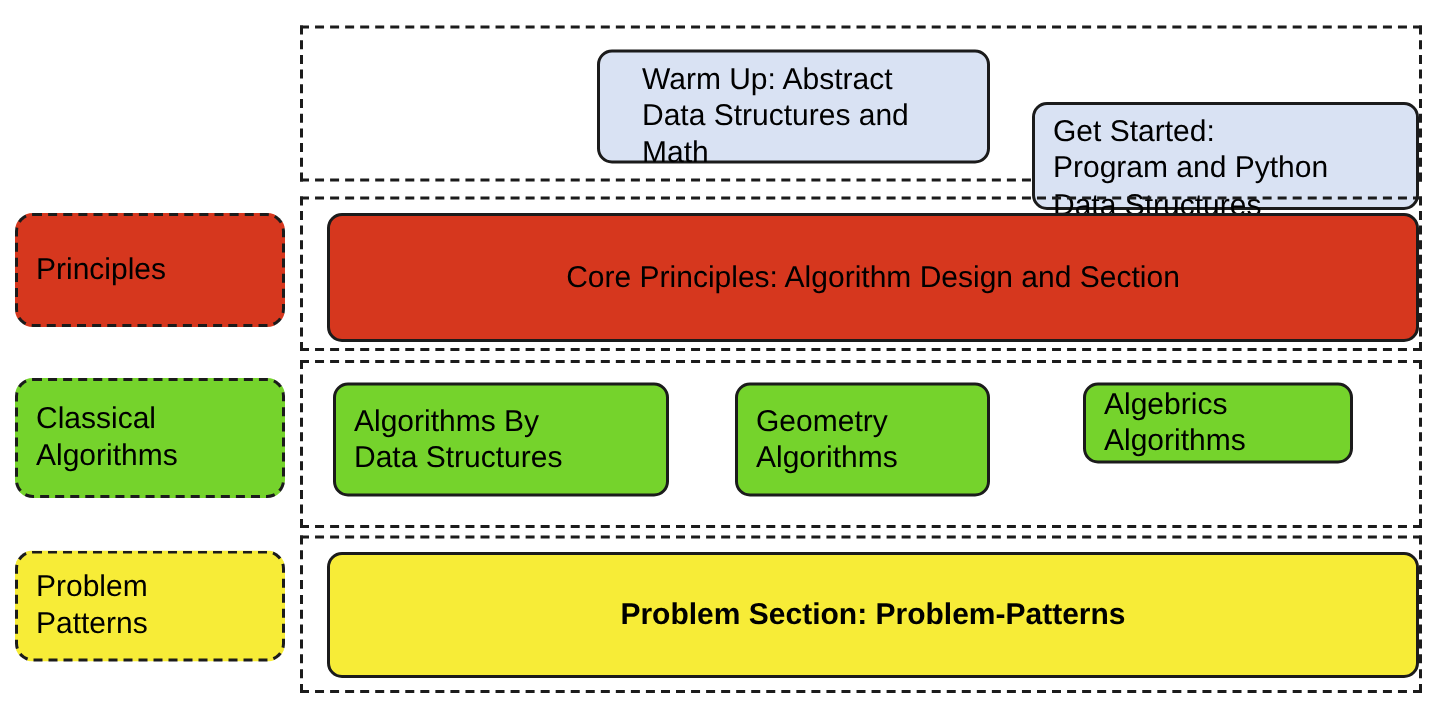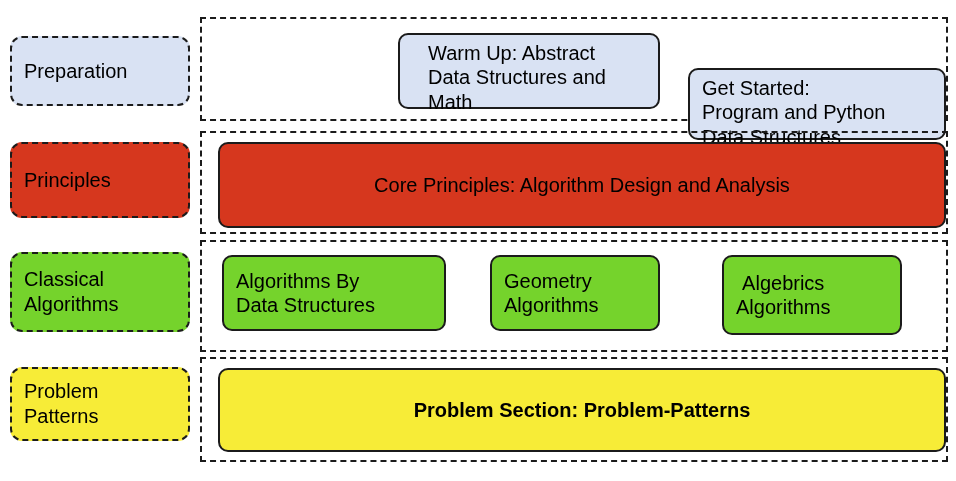--- a/index.html
+++ b/index.html
@@ -32,40 +32,39 @@
   .node.vcenter{ display:flex; align-items:center; text-align:left; }
   .node.center { display:flex; align-items:center; justify-content:center; text-align:center; }
   .breakword   { overflow-wrap:anywhere; word-break:normal; }
 </style>
 </head>
 <body>
 
 <div class="canvas">
 
   <div class="group" style="top:17px; height:104px;"></div>
-  <div class="label-box" style="top: 36px; height: 70px; background-color: rgb(217, 226, 243);">Preparation</div>
   <div class="node top" style="left: 398px; top: 33px; width: 262px; height: 76px; background-color: rgb(217, 226, 243); padding-left: 28px;">Warm Up: Abstract
 Data Structures and
 Math</div>
   <div class="node top" style="left: 688px; top: 36px; width: 258px; height: 72px; background-color: rgb(217, 226, 243); margin-top: 32px;">Get Started:
 Program and Python
 Data Structures</div>
 
   <div class="group" style="top:131px; height:103px;"></div>
   <div class="label-box" style="top: 142px; height: 76px; background-color: rgb(214, 55, 30);">Principles</div>
-  <div class="node center" style="left: 218px; top: 142px; width: 728px; height: 86px; background-color: rgb(214, 55, 30);">Core Principles: Algorithm Design and Analysis</div>
+  <div class="node center" style="left: 218px; top: 142px; width: 728px; height: 86px; background-color: rgb(214, 55, 30);">Core Principles: Algorithm Design and Section</div>
 
   <div class="group" style="top:240px; height:112px;"></div>
   <div class="label-box" style="top: 252px; height: 80px; background-color: rgb(117, 211, 44);">Classical
 Algorithms</div>
   <div class="node vcenter" style="left: 222px; top: 255px; width: 224px; height: 76px; background-color: rgb(117, 211, 44);">Algorithms By
 Data Structures</div>
   <div class="node vcenter" style="left: 490px; top: 255px; width: 170px; height: 76px; background-color: rgb(117, 211, 44);">Geometry
 Algorithms</div>
-  <div class="node vcenter" style="left: 722px; top: 255px; width: 180px; height: 80px; background-color: rgb(117, 211, 44); text-align: center;">Algebrics
+  <div class="node vcenter" style="left: 722px; top: 255px; width: 180px; height: 54px; background-color: rgb(117, 211, 44);">Algebrics
 Algorithms</div>
 
   <div class="group" style="top:357px; height:105px;"></div>
   <div class="label-box" style="top: 367px; height: 74px; background-color: rgb(247, 236, 55);">Problem
 Patterns</div>
   <div class="node center" style="left: 218px; top: 368px; width: 728px; height: 84px; background-color: rgb(247, 236, 55); font-weight: bold;">Problem Section: Problem-Patterns</div>
 
 </div>
 
 </body></html>

